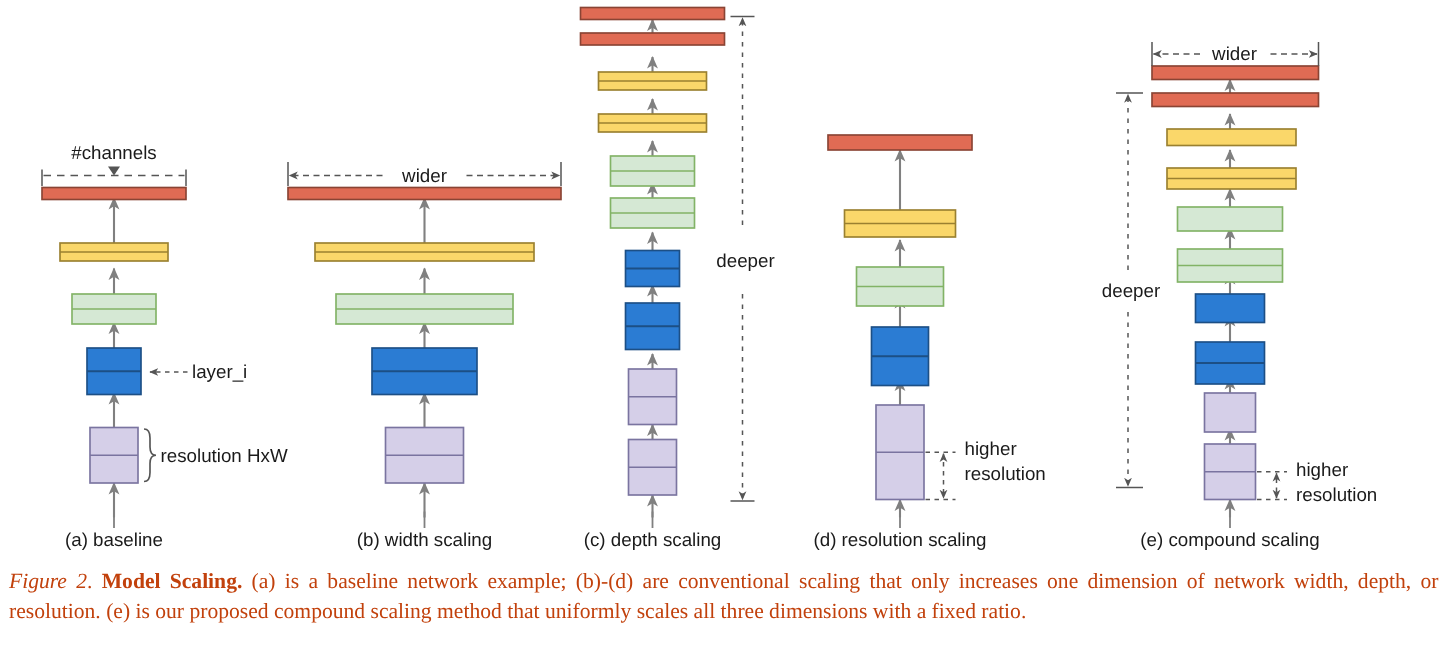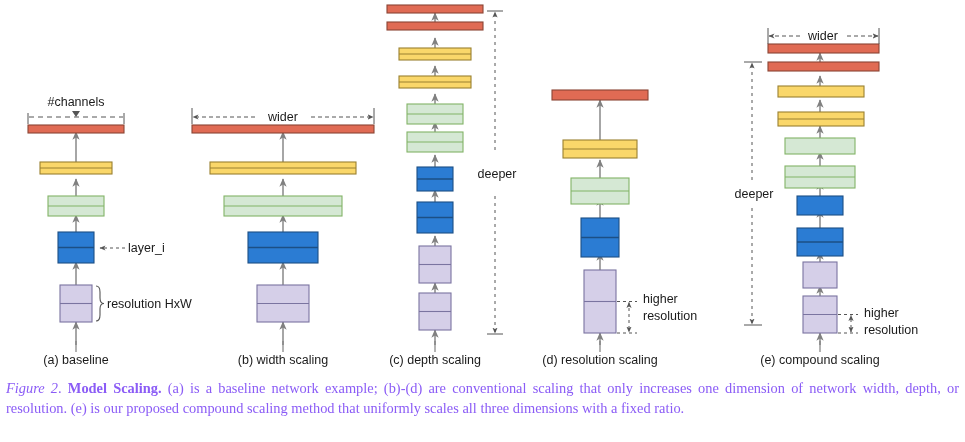--- a/index.html
+++ b/index.html
@@ -3,21 +3,21 @@
 <meta charset="utf-8">
 <style>
   html,body{margin:0;padding:0;background:#ffffff;}
   body{width:965px;height:442px;font-family:"Liberation Sans",sans-serif;color:#1a1a1a;position:relative;overflow:hidden;}
   #figure{position:absolute;left:0;top:0;width:965px;height:370px;}
   #figure svg{display:block;}
   .panel-label{font-family:"Liberation Sans",sans-serif;font-size:12.5px;fill:#1a1a1a;text-anchor:middle;}
   .anno{font-family:"Liberation Sans",sans-serif;font-size:12.5px;fill:#1a1a1a;}
   .anno-mid{font-family:"Liberation Sans",sans-serif;font-size:12.5px;fill:#1a1a1a;text-anchor:middle;}
   #caption{position:absolute;left:6px;top:378px;width:953px;
-           font-family:"Liberation Serif",serif;font-size:14.4px;line-height:20px;color:#8b5cf6;
+           font-family:"Liberation Serif",serif;font-size:14.4px;line-height:20px;color:#c2410c;
            text-align:justify;}
   #caption .fig-no{font-style:italic;}
   #caption .fig-title{font-weight:bold;}
 </style>
 </head>
 <body>
 
 <div id="figure">
 <svg width="965" height="370" viewBox="0 0 965 370" xmlns="http://www.w3.org/2000/svg">
 

